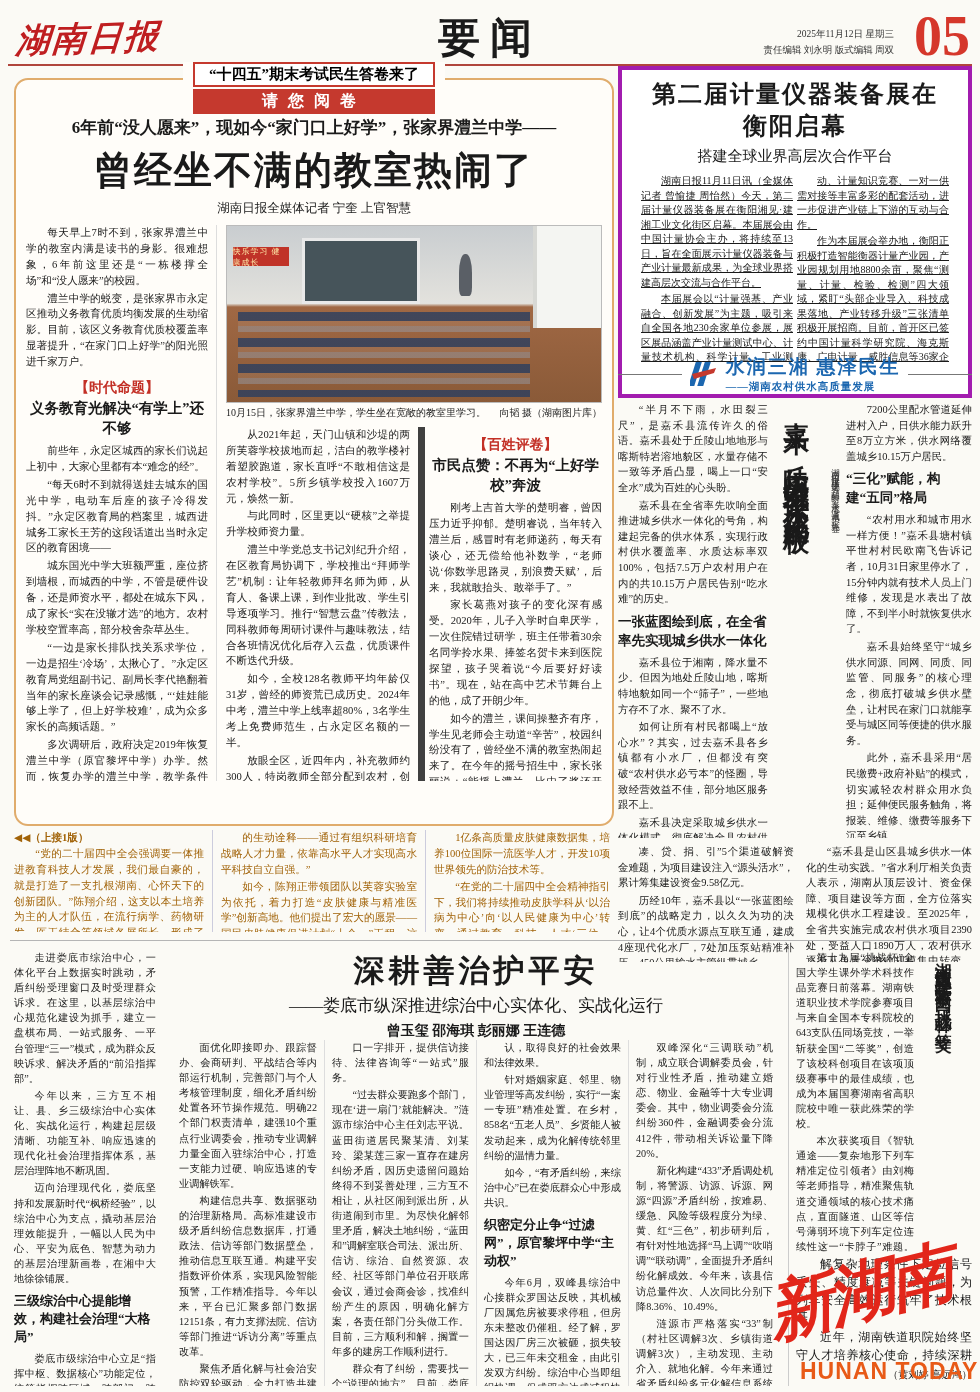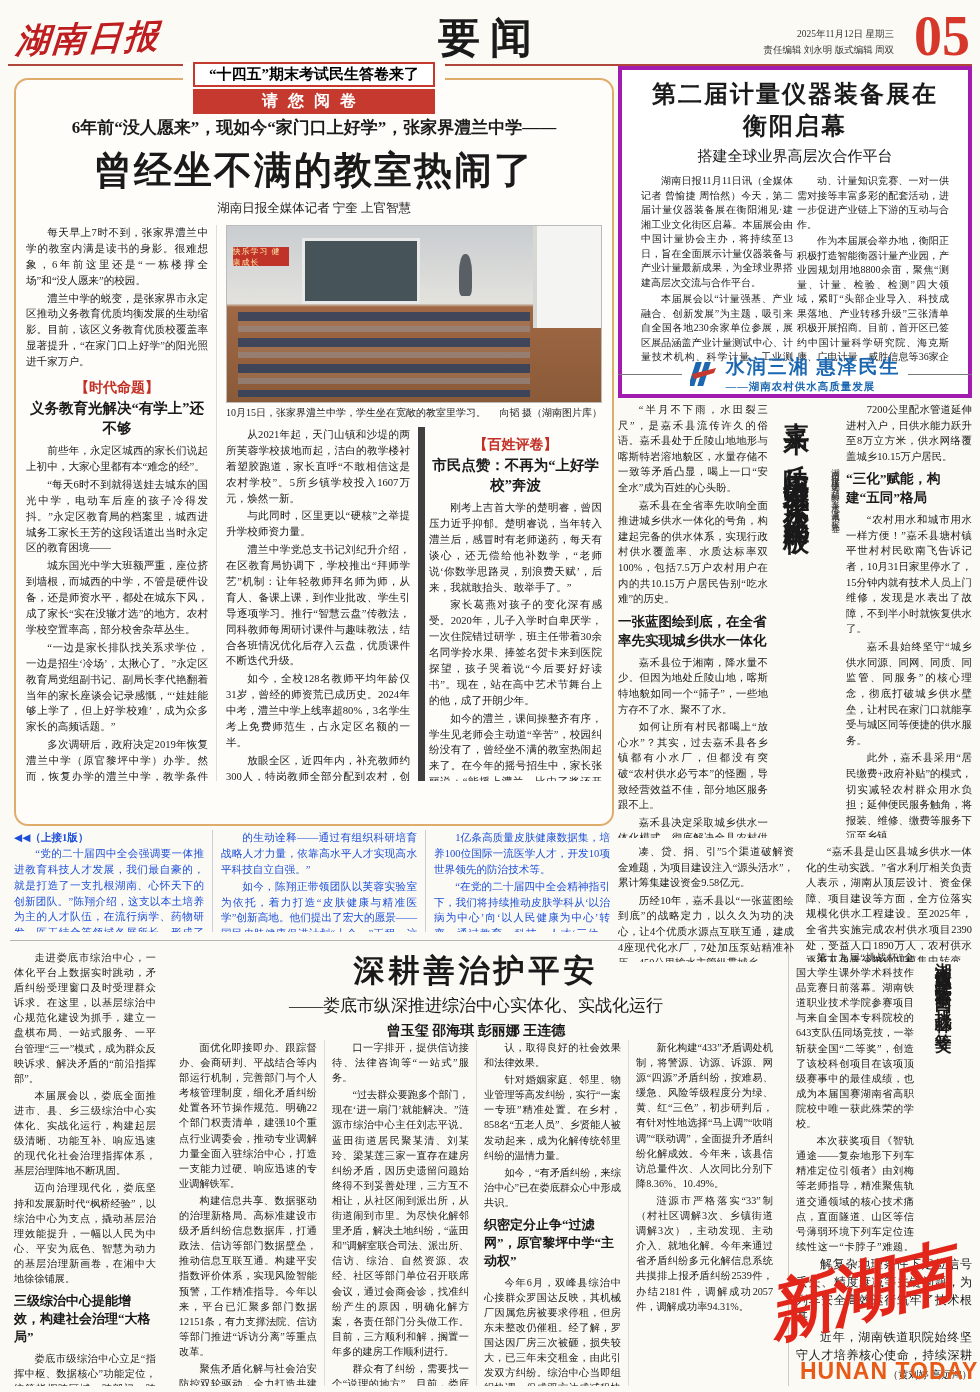--- a/index.html
+++ b/index.html
@@ -45,41 +45,41 @@
              font-size:8px;display:flex;align-items:center;justify-content:center;letter-spacing:1px;}
   .ph-teacher{position:absolute;left:62%;top:16%;width:13px;height:42px;background:#5a5f66;border-radius:45% 45% 20% 20%;}
   .ph-desks{position:absolute;left:3%;right:19%;bottom:3%;height:48%;
             background:repeating-linear-gradient(180deg,rgba(42,62,96,.8) 0 9px,rgba(255,255,255,.08) 9px 14px,rgba(150,160,175,.45) 14px 20px,transparent 20px 26px);}
   .caption-row{display:flex;justify-content:space-between;font-size:10px;margin:3px 0 7px;}
   
   .metro-box{position:absolute;left:618px;top:66px;width:354px;height:332px;border:4px solid #a21caf;
              background:#fff;padding:8px 19px;box-sizing:border-box;}
   .m-title{text-align:center;font-size:24px;font-weight:900;letter-spacing:2px;}
   .m-sub{text-align:center;font-size:15px;margin:5px 0 8px;}
-  .m-cols{display:flex;gap:4px;height:190px;overflow:hidden;}
+  .m-cols{display:flex;gap:4px;height:190px;overflow:hidden;text-decoration:underline;}
   .m-col{width:50%;font-size:10px;line-height:1.45;text-align:justify;overflow:hidden;}
   
   .water{position:absolute;left:618px;top:354px;width:354px;height:580px;}
   .w-head{display:flex;align-items:center;}
   .w-head:before,.w-head:after{content:"";flex:1;border-top:1px solid #777;}
   .w-logo{display:flex;align-items:center;gap:6px;padding:0 8px;}
   .w-l1{font-size:19px;font-weight:900;color:#1c67b0;letter-spacing:2px;}
   .w-l2{font-size:10.5px;font-weight:bold;color:#1c67b0;letter-spacing:1px;}
   .w-body{display:flex;margin-top:8px;height:436px;}
   .w-left{width:150px;font-size:10.4px;line-height:1.5;text-align:justify;overflow:hidden;}
   .w-vt{width:56px;display:flex;justify-content:center;}
   .vtitle{writing-mode:vertical-rl;font-size:26px;font-weight:900;letter-spacing:5px;line-height:1.05;}
   .w-vb{width:18px;writing-mode:vertical-rl;font-size:8.5px;color:#333;letter-spacing:2px;padding-top:60px;}
   .w-right{flex:1;font-size:10.4px;line-height:1.5;text-align:justify;overflow:hidden;padding-left:4px;}
   .w-bottom{display:flex;gap:12px;margin-top:6px;height:118px;overflow:hidden;}
   .w-bl{width:176px;font-size:10.4px;line-height:1.5;text-align:justify;}
   .w-br{flex:1;font-size:10.4px;line-height:1.5;text-align:justify;}
   .w-sub{font-weight:bold;font-size:13.5px;margin:6px 0 4px;text-indent:0;text-align:left;line-height:1.4;}
   
-  .contd{position:absolute;left:14px;top:830px;width:596px;height:102px;display:flex;color:#1d4ed8;}
+  .contd{position:absolute;left:14px;top:830px;width:596px;height:102px;display:flex;color:#a16207;}
   .ct{font-size:10.6px;line-height:1.5;text-align:justify;overflow:hidden;}
   .ct1{width:190px;padding-right:8px;}
   .ct2{width:196px;border-left:1px solid #ccd;padding:0 8px;}
   .ct3{flex:1;border-left:1px solid #ccd;padding-left:8px;}
   .ct .para{margin-bottom:1px;}
   .ct-tag{font-weight:bold;text-indent:0;}
   .page-divider{position:absolute;left:10px;top:940px;width:960px;border-top:1px solid #b5b5b5;}
   
   .loudi{position:absolute;left:14px;top:950px;width:766px;height:436px;}
   .l-col1{position:absolute;left:0;top:0;width:142px;height:436px;font-size:10.2px;line-height:1.48;
@@ -279,21 +279,21 @@
         </div>
     </div>
   </div>
 
   <div class="page-divider"></div>
 
   <div class="loudi">
     <div class="l-col1">
       <div>
           <p class="para">走进娄底市综治中心，一体化平台上数据实时跳动，矛盾纠纷受理窗口及时受理群众诉求。在这里，以基层综治中心规范化建设为抓手，建立一盘棋布局、一站式服务、一平台管理“三一”模式，成为群众反映诉求、解决矛盾的“前沿指挥部”。</p>
-          <p class="para">本届展会以，娄底全面推进市、县、乡三级综治中心实体化、实战化运行，构建起层级清晰、功能互补、响应迅速的现代化社会治理指挥体系，基层治理阵地不断巩固。</p>
+          <p class="para">今年以来，三方互不相让、县、乡三级综治中心实体化、实战化运行，构建起层级清晰、功能互补、响应迅速的现代化社会治理指挥体系，基层治理阵地不断巩固。</p>
           <p class="para">迈向治理现代化，娄底坚持和发展新时代“枫桥经验”，以综治中心为支点，撬动基层治理效能提升，一幅以人民为中心、平安为底色、智慧为动力的基层治理新画卷，在湘中大地徐徐铺展。</p>
         </div>
       <div class="l-subhead">三级综治中心提能增效，构建社会治理“大格局”</div>
       <div>
           <p class="para">娄底市级综治中心立足“指挥中枢、数据核心”功能定位，统筹指挥跨区域、跨部门、跨行业重大复杂疑难矛盾的调度处置；县、乡两级中心聚焦资源整合与力量聚合，推动“一站式”矛盾纠纷化解，夯实基层治理根基。</p>
         </div>
     </div>
     <div class="l-head">
       <div class="l-title sans">深耕善治护平安</div>
       <div class="l-sub">——娄底市纵深推进综治中心实体化、实战化运行</div>
@@ -321,20 +321,21 @@
             <p class="para">针对婚姻家庭、邻里、物业管理等高发纠纷，实行“一案一专班”精准处置。在乡村，858名“五老人员”、乡贤能人被发动起来，成为化解传统邻里纠纷的温情力量。</p>
             <p class="para">如今，“有矛盾纠纷，来综治中心”已在娄底群众心中形成共识。</p>
           </div>
         <div class="l-subhead">织密定分止争“过滤网”，原官黎坪中学“主动权”</div>
         <div>
             <p class="para">今年6月，双峰县综治中心接群众罗国达反映，其机械厂因属危房被要求停租，但房东未整改仍催租。经了解，罗国达因厂房三次被砸，损失较大，已三年未交租金，由此引发双方纠纷。综治中心当即组织协调，促成双方达成减租协议，房东还同意协助另寻厂房。该纠纷在一天内实现初步化解。</p>
           </div>
       </div>
       <div class="l-c">
         <div>
+            <p class="para">双峰深化“三调联动”机制，成立联合调解委员会，针对行业性矛盾，推动建立婚恋、物业、金融等十大专业调委会。其中，物业调委会分流纠纷360件，金融调委会分流412件，带动相关诉讼量下降20%。</p>
             <p class="para">新化构建“433”矛盾调处机制，将警源、访源、诉源、网源“四源”矛盾纠纷，按难易、缓急、风险等级程度分为绿、黄、红“三色”，初步研判后，有针对性地选择“马上调”“吹哨调”“联动调”，全面提升矛盾纠纷化解成效。今年来，该县信访总量件次、人次同比分别下降8.36%、10.49%。</p>
             <p class="para">涟源市严格落实“33”制（村社区调解3次、乡镇街道调解3次），主动发现、主动介入、就地化解。今年来通过省矛盾纠纷多元化解信息系统共摸排上报矛盾纠纷2539件，办结2181件，调解成功2057件，调解成功率94.31%。</p>
           </div>
       </div>
     </div>
   </div>
 
   <div class="bottom-vrule"></div>
 
   <div class="tzb">

